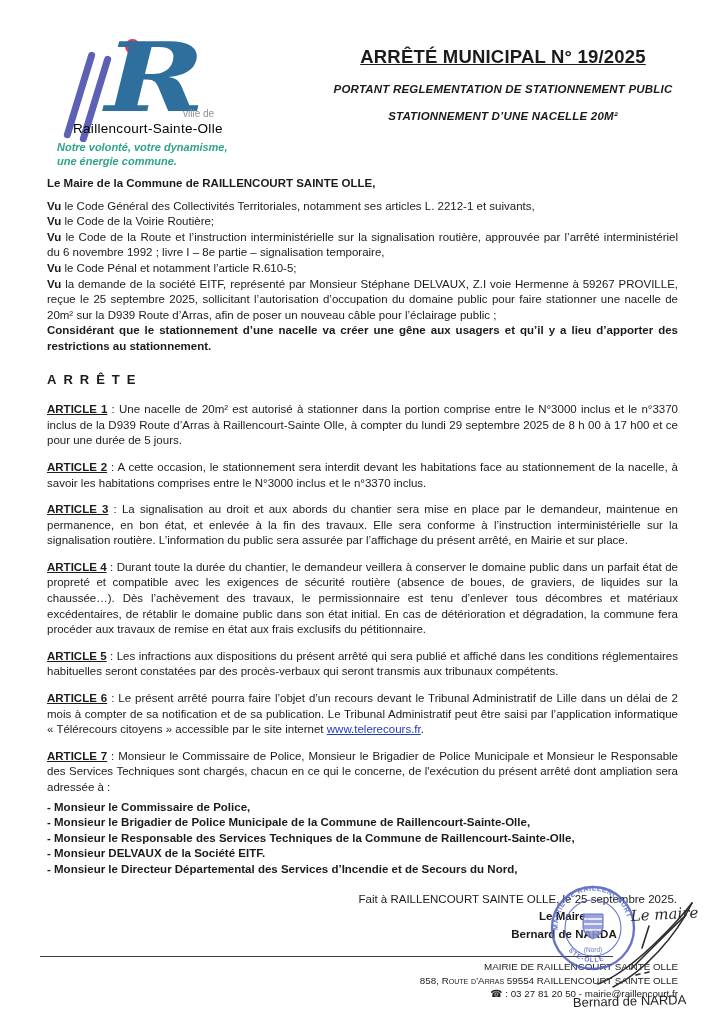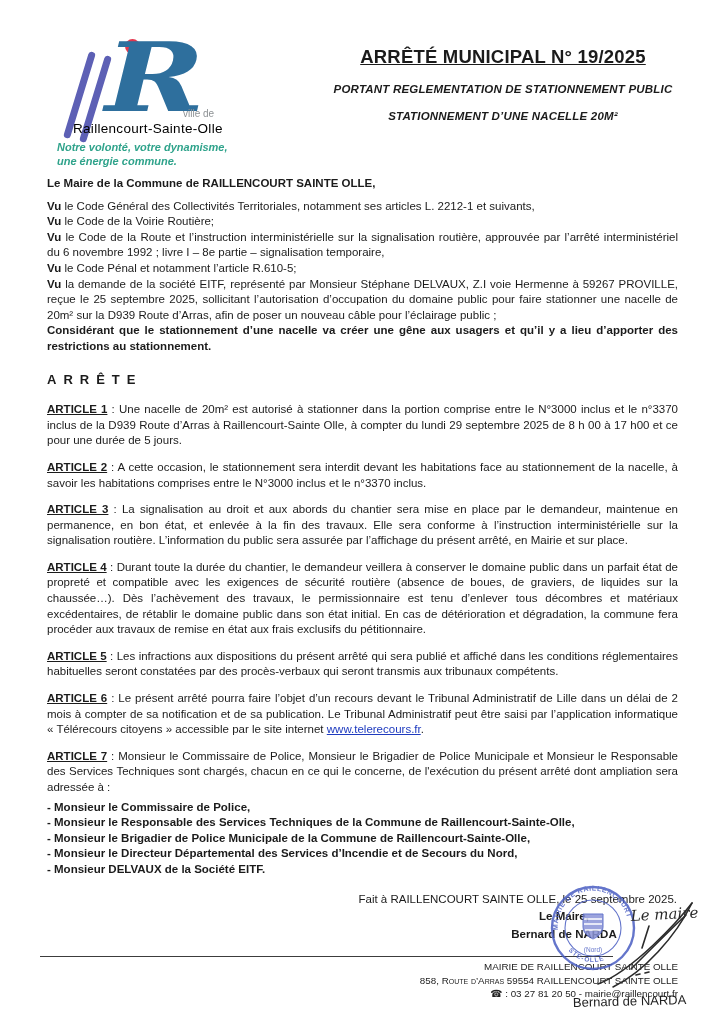--- a/index.html
+++ b/index.html
@@ -86,24 +86,24 @@
     <p class="article"><span class="alabel">ARTICLE 1</span><span> : </span><span>Une nacelle de 20m² est autorisé à stationner dans la portion comprise entre le N°3000 inclus et le n°3370 inclus de la D939 Route d’Arras à Raillencourt-Sainte Olle, à compter du lundi 29 septembre 2025 de 8 h 00 à 17 h00 et ce pour une durée de 5 jours.</span></p>
     <p class="article"><span class="alabel">ARTICLE 2</span><span> : </span><span>A cette occasion, le stationnement sera interdit devant les habitations face au stationnement de la nacelle, à savoir les habitations comprises entre le N°3000 inclus et le n°3370 inclus.</span></p>
     <p class="article"><span class="alabel">ARTICLE 3</span><span> : </span><span>La signalisation au droit et aux abords du chantier sera mise en place par le demandeur, maintenue en permanence, en bon état, et enlevée à la fin des travaux. Elle sera conforme à l’instruction interministérielle sur la signalisation routière. L’information du public sera assurée par l’affichage du présent arrêté, en Mairie et sur place.</span></p>
     <p class="article"><span class="alabel">ARTICLE 4</span><span> : </span><span>Durant toute la durée du chantier, le demandeur veillera à conserver le domaine public dans un parfait état de propreté et compatible avec les exigences de sécurité routière (absence de boues, de graviers, de liquides sur la chaussée…). Dès l’achèvement des travaux, le permissionnaire est tenu d’enlever tous décombres et matériaux excédentaires, de rétablir le domaine public dans son état initial. En cas de détérioration et dégradation, la commune fera procéder aux travaux de remise en état aux frais exclusifs du pétitionnaire.</span></p>
     <p class="article"><span class="alabel">ARTICLE 5</span><span> : </span><span>Les infractions aux dispositions du présent arrêté qui sera publié et affiché dans les conditions réglementaires habituelles seront constatées par des procès-verbaux qui seront transmis aux tribunaux compétents.</span></p>
     <p class="article"><span class="alabel">ARTICLE 6</span><span> :  </span><span>Le présent arrêté pourra faire l’objet d’un recours devant le Tribunal Administratif de Lille dans un délai de 2 mois à compter de sa notification et de sa publication. Le Tribunal Administratif peut être saisi par l’application informatique « Télérecours citoyens » accessible par le site internet </span><a class="doclink">www.telerecours.fr</a><span>.</span></p>
     <p class="article" style="margin-bottom:4px;"><span class="alabel">ARTICLE 7</span><span> : </span><span>Monsieur le Commissaire de Police, Monsieur le Brigadier de Police Municipale et Monsieur le Responsable des Services Techniques sont chargés, chacun en ce qui le concerne, de l'exécution du présent arrêté dont ampliation sera adressée à :</span></p>
 
     <div class="recipients">
       <p>- Monsieur le Commissaire de Police,</p>
+      <p>- Monsieur le Brigadier de Police Municipale de la Commune de Raillencourt-Sainte-Olle,</p>
       <p>- Monsieur le Responsable des Services Techniques de la Commune de Raillencourt-Sainte-Olle,</p>
-      <p>- Monsieur le Brigadier de Police Municipale de la Commune de Raillencourt-Sainte-Olle,</p>
+      <p>- Monsieur DELVAUX de la Société EITF.</p>
       <p>- Monsieur le Directeur Départemental des Services d’Incendie et de Secours du Nord,</p>
-      <p>- Monsieur DELVAUX de la Société EITF.</p>
     </div>
 
     <div class="closing">
       <p class="fait">Fait à RAILLENCOURT SAINTE OLLE, le 25 septembre 2025.</p>
       <p class="sigline">Le Maire,</p>
       <p class="sigline">Bernard de NARDA</p>
     </div>
   </div>
 
   <svg class="sigoverlay" viewBox="0 0 179 148">

